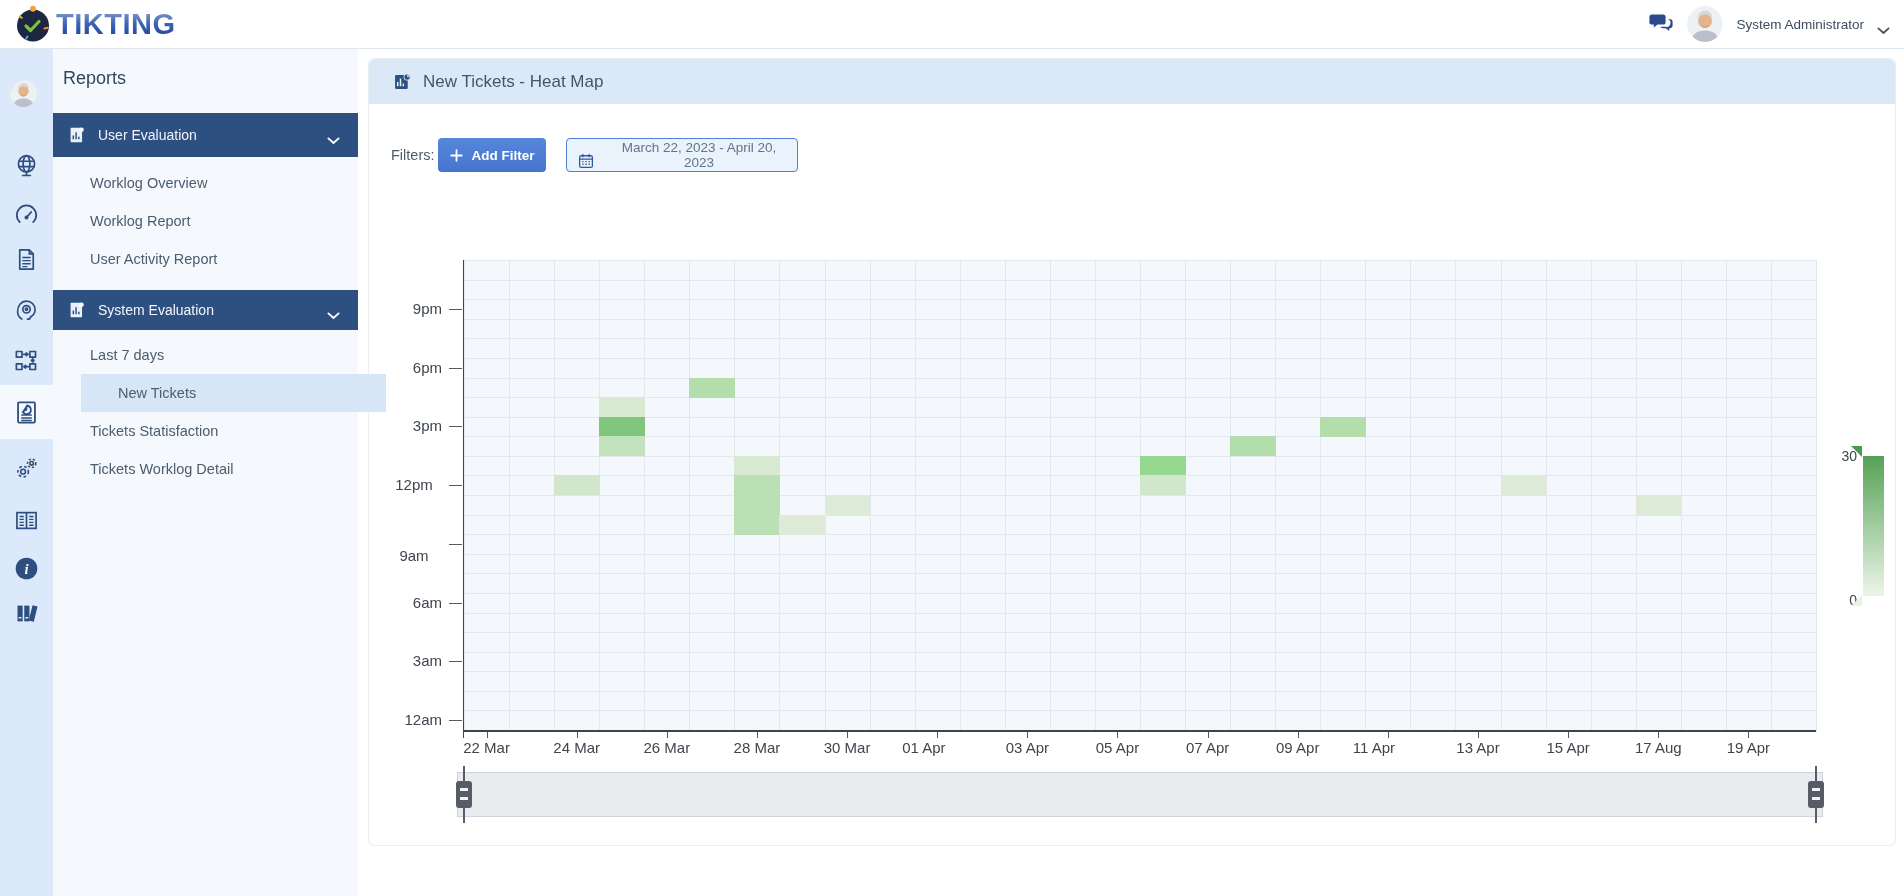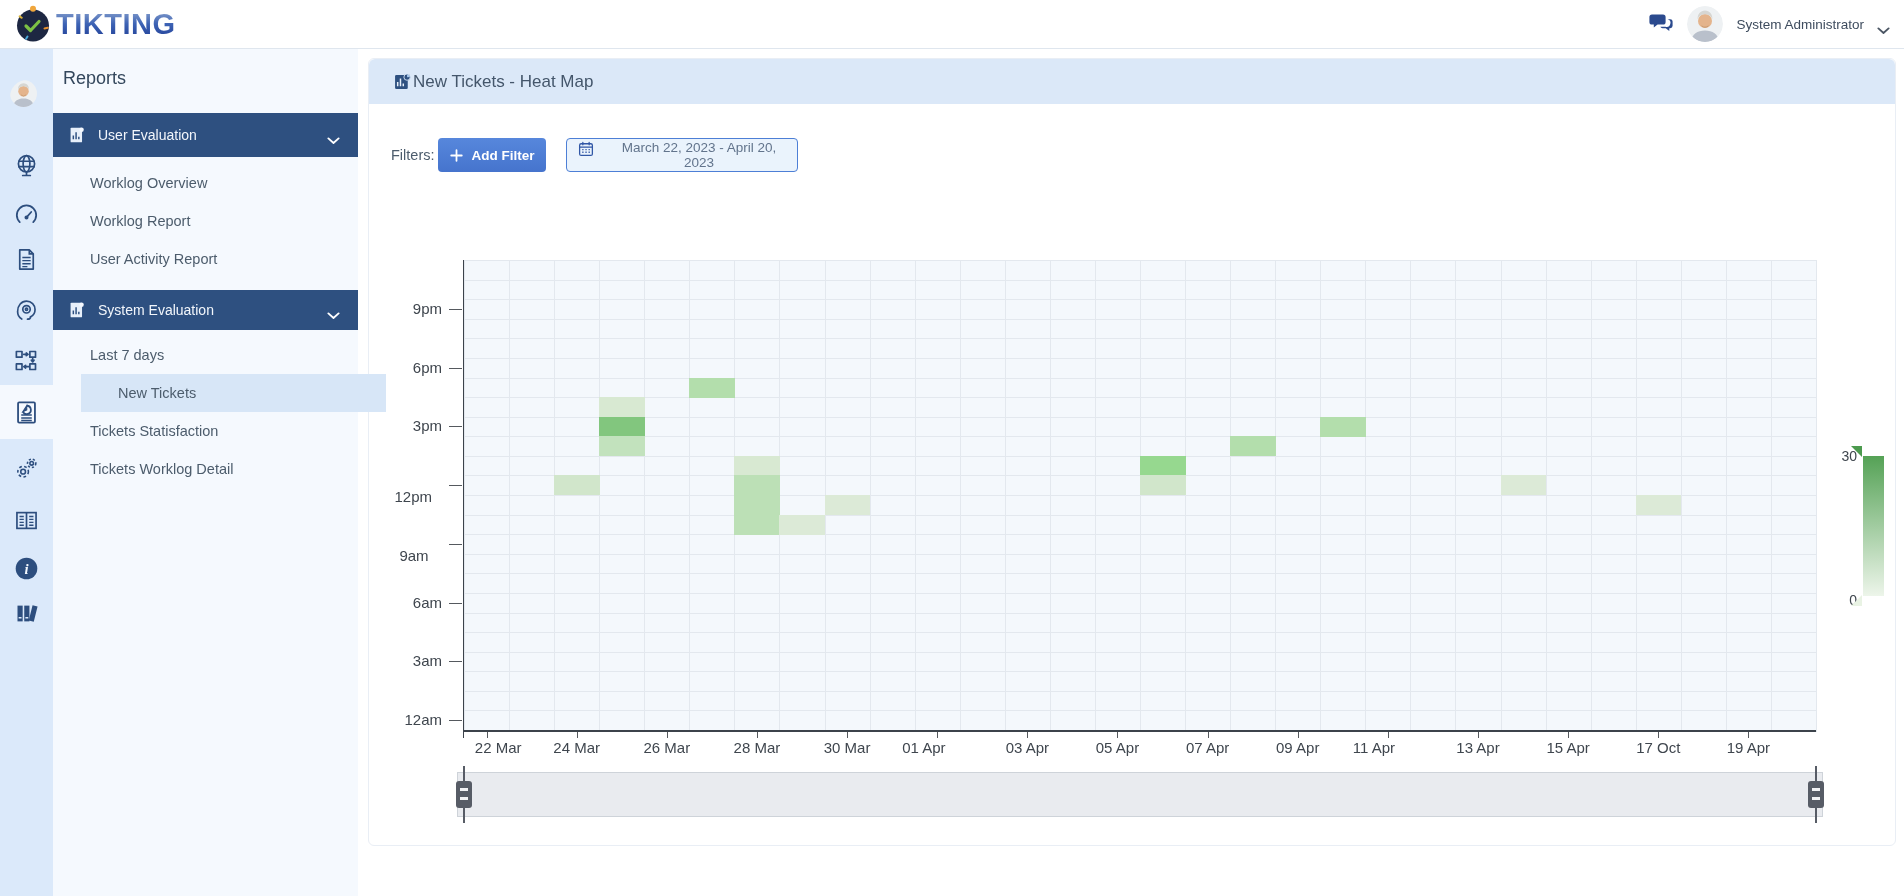--- a/index.html
+++ b/index.html
@@ -28,29 +28,29 @@
   .menu-header .mh-label{margin-left:10px}
   .menu-header .mh-chev{position:absolute;right:18px;width:13px;height:8px}
   .menu-item{position:absolute;left:0;width:305px;height:38px;display:flex;align-items:center;
      padding-left:37px;box-sizing:border-box;font-size:14.5px;color:#4c5c6c;cursor:pointer}
   .menu-item.selected{background:#d7e6f7}
   
   .card{position:absolute;left:368px;top:58px;width:1526px;height:786px;background:#fff;
         border:1px solid #e9eef5;border-radius:6px;z-index:1}
   .card-header{position:absolute;left:0;top:0;right:0;height:45px;background:#dbe8f8;border-radius:6px 6px 0 0;
         display:flex;align-items:center}
-  .card-title{font-size:17px;color:#44566b}
+  .card-title{margin-left:10px;font-size:17px;color:#44566b}
   .card-header .ct-icon{margin-left:23px;width:21px;height:21px}
   .filters-label{position:absolute;left:22px;top:79px;height:34px;line-height:34px;font-size:14.5px;color:#4c5c6c}
   .btn-add{position:absolute;left:69px;top:79px;width:108px;height:34px;border:none;border-radius:4px;
      background:linear-gradient(180deg,#5787dc,#4674cd);color:#fff;font-size:13.5px;font-weight:700;
      display:flex;align-items:center;justify-content:center;gap:9px;cursor:pointer;font-family:inherit}
   .btn-add svg{width:13px;height:13px}
   .btn-date{position:absolute;left:197px;top:79px;width:232px;height:34px;border:1.5px solid #4d7fd6;border-radius:4px;
-     background:#eaf3fc;color:#62748c;font-size:13.5px;display:flex;align-items:flex-start;gap:12px;cursor:pointer;
+     background:#eaf3fc;color:#62748c;font-size:13.5px;display:flex;align-items:flex-end;gap:12px;cursor:pointer;
      padding-left:10px;box-sizing:border-box;font-family:inherit}
   .btn-date svg{width:18px;height:18px}
   
   #chart{position:absolute;inset:0}
   .gridline{position:absolute;background:#e3e8ee}
   .plotbg{position:absolute;background:#f4f8fc}
   .axisline{position:absolute;background:#3c434b}
   .cell{position:absolute}
   .ylab,.xlab{position:absolute;font-size:15px;color:#3f464e}
   .ytick,.xtick{position:absolute;background:#55595e}
@@ -357,29 +357,29 @@
       <div class="axisline" style="left: 93.5px; top: 201px; width: 1.5px; height: 478px;"></div>
       <div class="axisline" style="left: 93.5px; top: 671px; width: 1353.5px; height: 1.5px;"></div>
       <div class="ylab" style="left: 17px; top: 652.208px; width: 56px; text-align: right;">12am</div>
       <div class="ytick" style="left: 80px; top: 661.208px; width: 13px; height: 1px;"></div>
       <div class="ylab" style="left: 17px; top: 593.458px; width: 56px; text-align: right;">3am</div>
       <div class="ytick" style="left: 80px; top: 602.458px; width: 13px; height: 1px;"></div>
       <div class="ylab" style="left: 17px; top: 534.708px; width: 56px; text-align: right;">6am</div>
       <div class="ytick" style="left: 80px; top: 543.708px; width: 13px; height: 1px;"></div>
       <div class="ylab" style="left: 17px; top: 488px; width: 56px; text-align: center;">9am</div>
       <div class="ytick" style="left: 80px; top: 484.958px; width: 13px; height: 1px;"></div>
-      <div class="ylab" style="left: 7px; top: 417.208px; width: 56px; text-align: right; margin-top: 12px;">12pm</div>
+      <div class="ylab" style="left: 17px; top: 417.208px; width: 56px; text-align: center;">12pm</div>
       <div class="ytick" style="left: 80px; top: 426.208px; width: 13px; height: 1px;"></div>
       <div class="ylab" style="left: 17px; top: 358.458px; width: 56px; text-align: right;">3pm</div>
       <div class="ytick" style="left: 80px; top: 367.458px; width: 13px; height: 1px;"></div>
       <div class="ylab" style="left: 17px; top: 299.708px; width: 56px; text-align: right;">6pm</div>
       <div class="ytick" style="left: 80px; top: 308.708px; width: 13px; height: 1px;"></div>
       <div class="ylab" style="left: 17px; top: 240.958px; width: 56px; text-align: right;">9pm</div>
       <div class="ytick" style="left: 80px; top: 249.958px; width: 13px; height: 1px;"></div>
-      <div class="xlab" style="left: 82.5333px; top: 680px; width: 70px; text-align: right;">22 Mar</div>
+      <div class="xlab" style="left: 82.5333px; top: 680px; width: 70px; text-align: center;">22 Mar</div>
       <div class="xtick" style="left: 117.533px; top: 672.5px; width: 1px; height: 6px;"></div>
       <div class="xlab" style="left: 172.667px; top: 680px; width: 70px; text-align: center;">24 Mar</div>
       <div class="xtick" style="left: 207.667px; top: 672.5px; width: 1px; height: 6px;"></div>
       <div class="xlab" style="left: 262.8px; top: 680px; width: 70px; text-align: center;">26 Mar</div>
       <div class="xtick" style="left: 297.8px; top: 672.5px; width: 1px; height: 6px;"></div>
       <div class="xlab" style="left: 352.933px; top: 680px; width: 70px; text-align: center;">28 Mar</div>
       <div class="xtick" style="left: 387.933px; top: 672.5px; width: 1px; height: 6px;"></div>
       <div class="xlab" style="left: 443.067px; top: 680px; width: 70px; text-align: center;">30 Mar</div>
       <div class="xtick" style="left: 478.067px; top: 672.5px; width: 1px; height: 6px;"></div>
       <div class="xlab" style="left: 533.2px; top: 680px; width: 70px; ">01 Apr</div>
@@ -391,21 +391,21 @@
       <div class="xlab" style="left: 803.6px; top: 680px; width: 70px; text-align: center;">07 Apr</div>
       <div class="xtick" style="left: 838.6px; top: 672.5px; width: 1px; height: 6px;"></div>
       <div class="xlab" style="left: 893.733px; top: 680px; width: 70px; text-align: center;">09 Apr</div>
       <div class="xtick" style="left: 928.733px; top: 672.5px; width: 1px; height: 6px;"></div>
       <div class="xlab" style="left: 983.867px; top: 680px; width: 70px; ">11 Apr</div>
       <div class="xtick" style="left: 1018.87px; top: 672.5px; width: 1px; height: 6px;"></div>
       <div class="xlab" style="left: 1074px; top: 680px; width: 70px; text-align: center;">13 Apr</div>
       <div class="xtick" style="left: 1109px; top: 672.5px; width: 1px; height: 6px;"></div>
       <div class="xlab" style="left: 1164.13px; top: 680px; width: 70px; text-align: center;">15 Apr</div>
       <div class="xtick" style="left: 1199.13px; top: 672.5px; width: 1px; height: 6px;"></div>
-      <div class="xlab" style="left: 1254.27px; top: 680px; width: 70px; text-align: center;">17 Oct</div>
+      <div class="xlab" style="left: 1254.27px; top: 680px; width: 70px; text-align: center;">17 Aug</div>
       <div class="xtick" style="left: 1289.27px; top: 672.5px; width: 1px; height: 6px;"></div>
       <div class="xlab" style="left: 1344.4px; top: 680px; width: 70px; text-align: center;">19 Apr</div>
       <div class="xtick" style="left: 1379.4px; top: 672.5px; width: 1px; height: 6px;"></div>
       <div class="legend-grad" style="left: 1494px; top: 397px; height: 140px; background: linear-gradient(rgb(85, 162, 86), rgb(237, 245, 234));"></div>
       <div class="legend-lab" style="left: 1452px; top: 389px; width: 36px; text-align: right;">30</div>
       <div class="legend-lab" style="left: 1452px; top: 533px; width: 36px; text-align: right;">0</div>
       <div class="tri" style="left: 1482px; top: 387px; border-top: 11px solid rgb(76, 154, 78); border-left: 11px solid transparent;"></div>
       <div class="tri" style="left: 1482px; top: 536px; border-bottom: 11px solid rgb(233, 243, 228); border-left: 11px solid transparent;"></div>
       <div class="slider-track" style="left: 88px; top: 713px; width: 1366px; height: 45px;"></div>
       <div class="slider-line" style="left: 93.75px; top: 707px; height: 57px;"></div>

